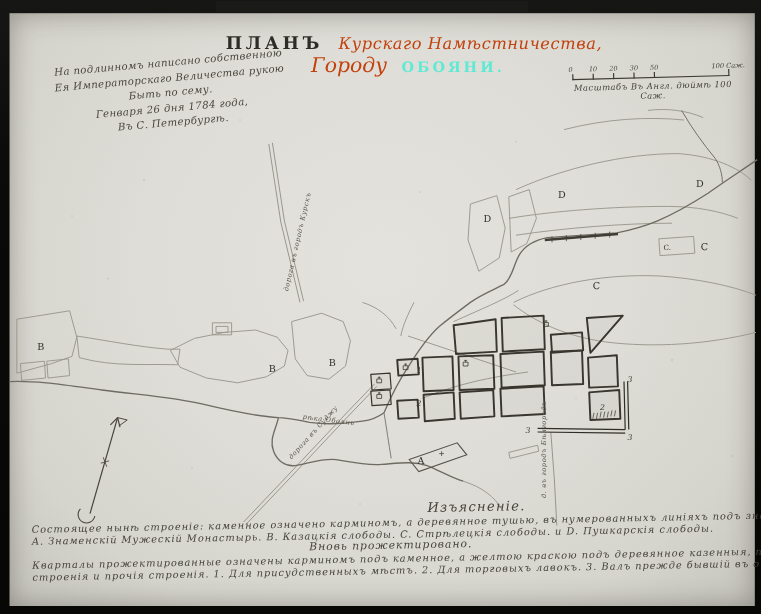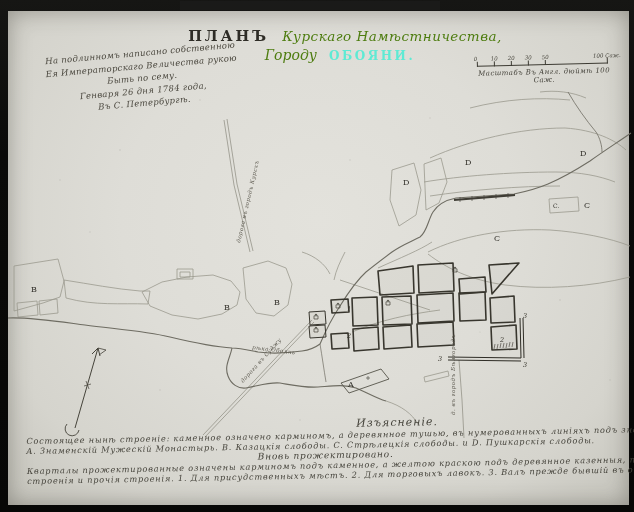--- a/index.html
+++ b/index.html
@@ -11,24 +11,24 @@
     background:radial-gradient(ellipse at 50% 42%, #e3e2dc 0%, #deddd7 45%, #d5d4cd 78%, #c5c4bc 100%);
     box-shadow:inset 0 0 22px rgba(55,53,45,.38);}
 
   svg.map{position:absolute;left:0;top:0;width:634px;height:512px;}
 
   .ov{position:absolute;color:#393730;}
 
   
   #title1{left:150px;top:26px;width:380px;text-align:center;white-space:nowrap;}
   #title1 .caps{font-weight:bold;font-size:14.5px;letter-spacing:3px;color:#2e2c26;margin-left:10px;}
-  .script{font-style:italic;color:#4d7c0f;}
+  .script{font-style:italic;color:#c2410c;}
   #title1 .script{font-size:13.5px;margin-left:8px;letter-spacing:.5px;}
   #title2{left:150px;top:45px;width:380px;text-align:center;white-space:nowrap;}
-  #title2 .script{font-size:14px;margin-right:7px;}
+  #title2 .script{font-size:17px;margin-right:7px;}
   #title2 .caps{font-weight:bold;font-size:12px;letter-spacing:2.5px;color:#5eead4;}
 
   
   #imperial{left:36px;top:56px;width:208px;text-align:center;transform:rotate(-5deg);transform-origin:left top;
     font-style:italic;font-size:8.5px;line-height:12.5px;color:#4a473e;letter-spacing:.3px;}
 
   
   #scalebar{left:477px;top:55px;width:140px;height:26px;transform:rotate(-1.5deg);color:#45433b;}
   #scalebar .bar{position:absolute;left:0;top:9px;width:131px;height:1px;background:#3d3b33;}
   #scalebar .endtick{position:absolute;left:130px;top:4px;width:1px;height:6px;background:#3d3b33;}

